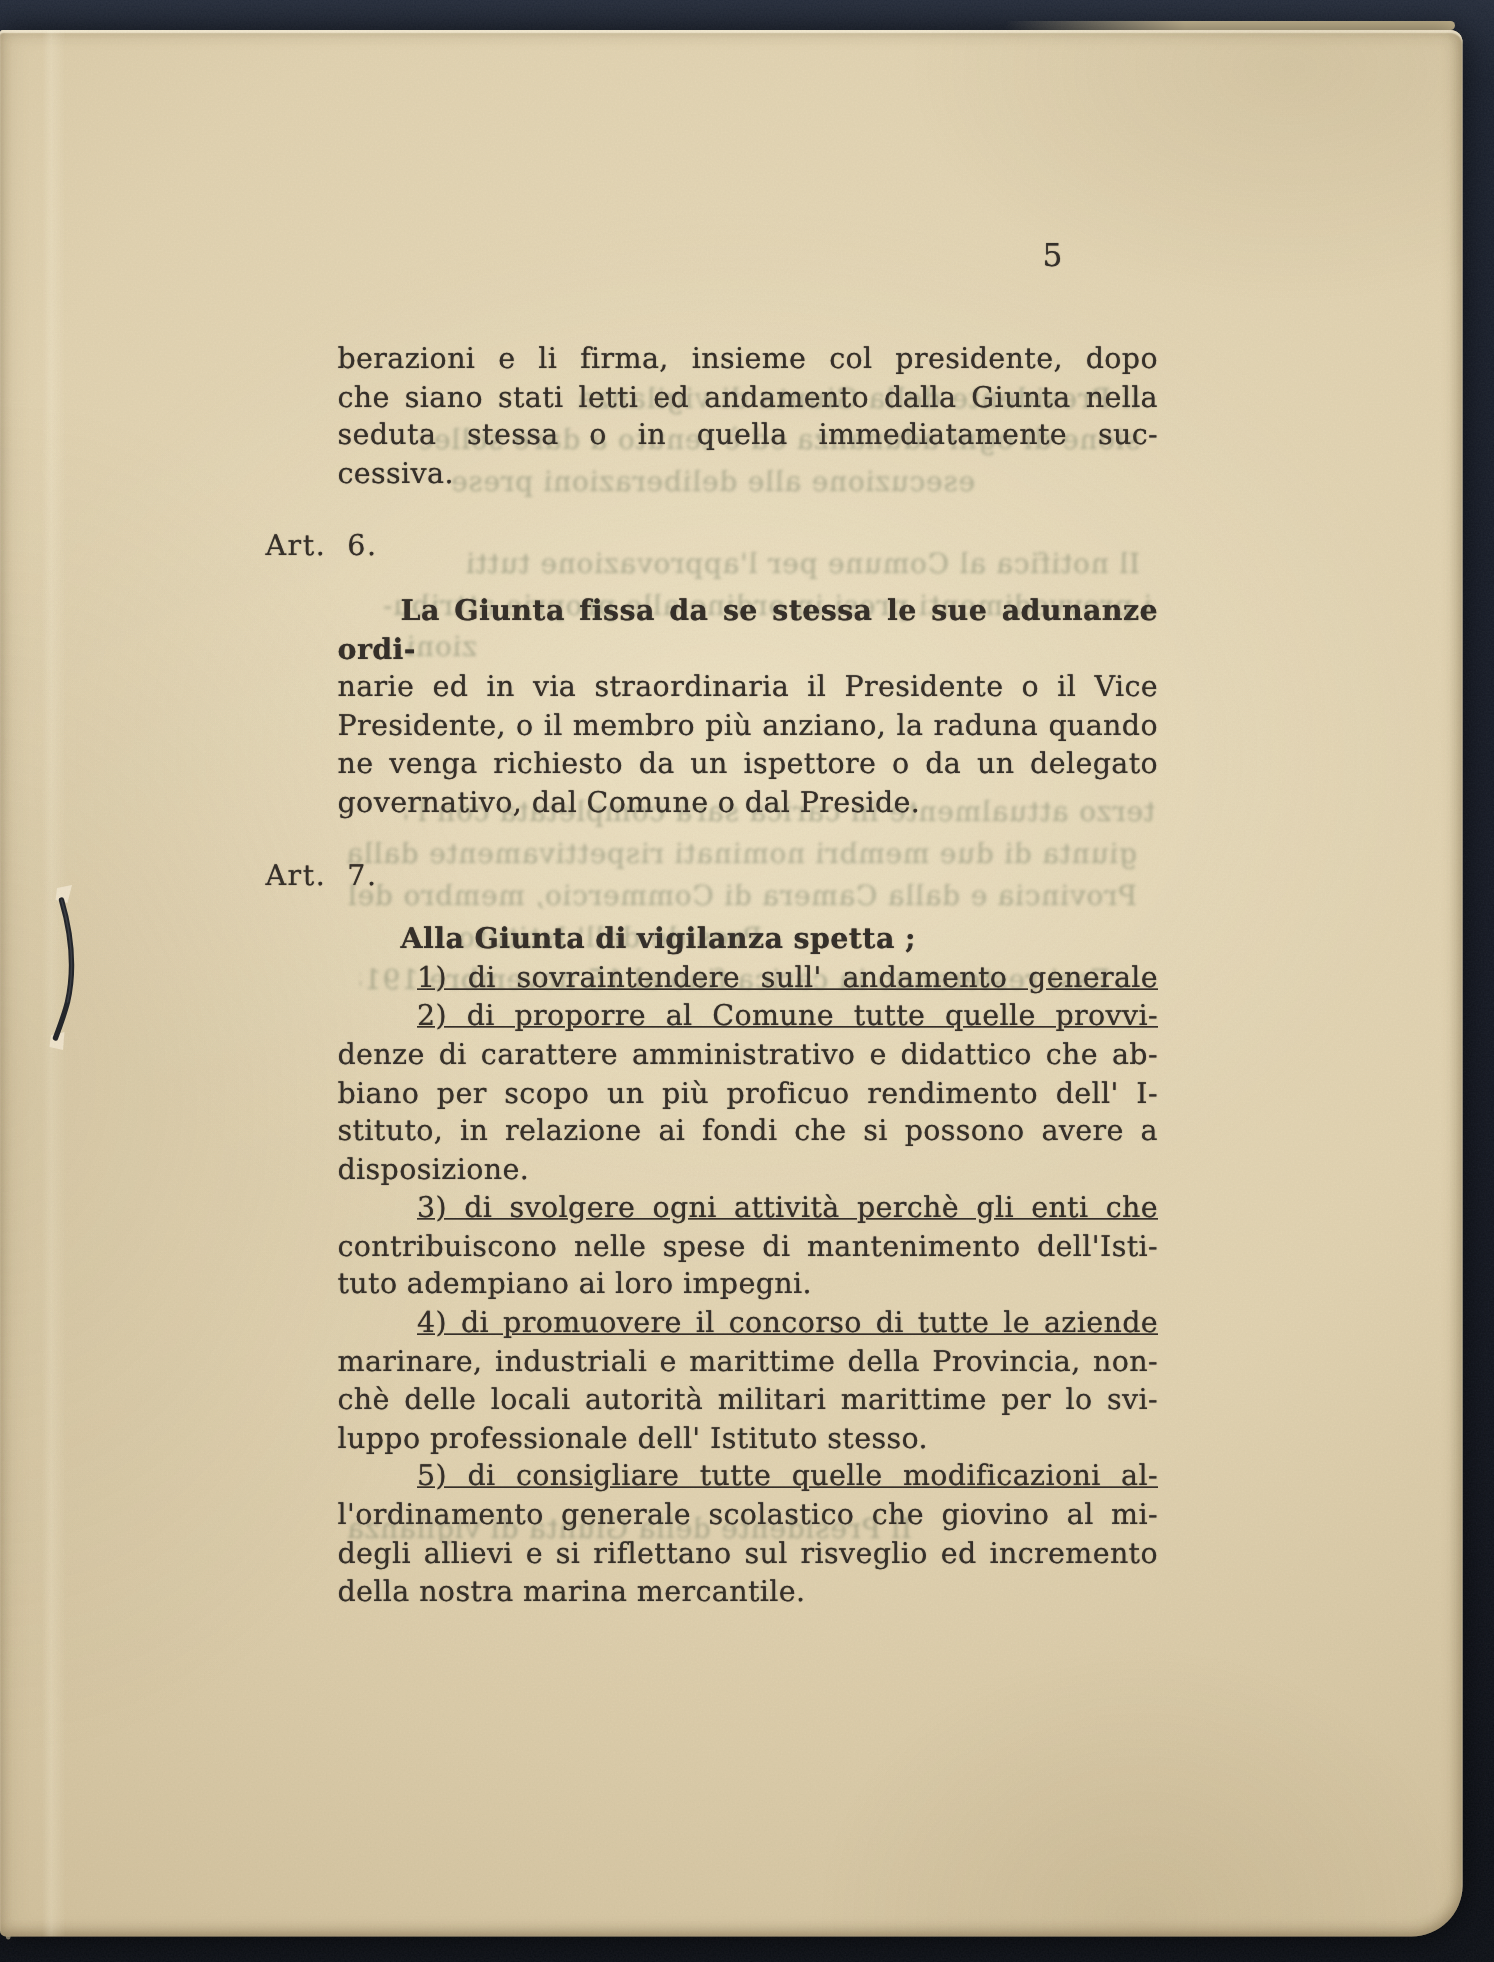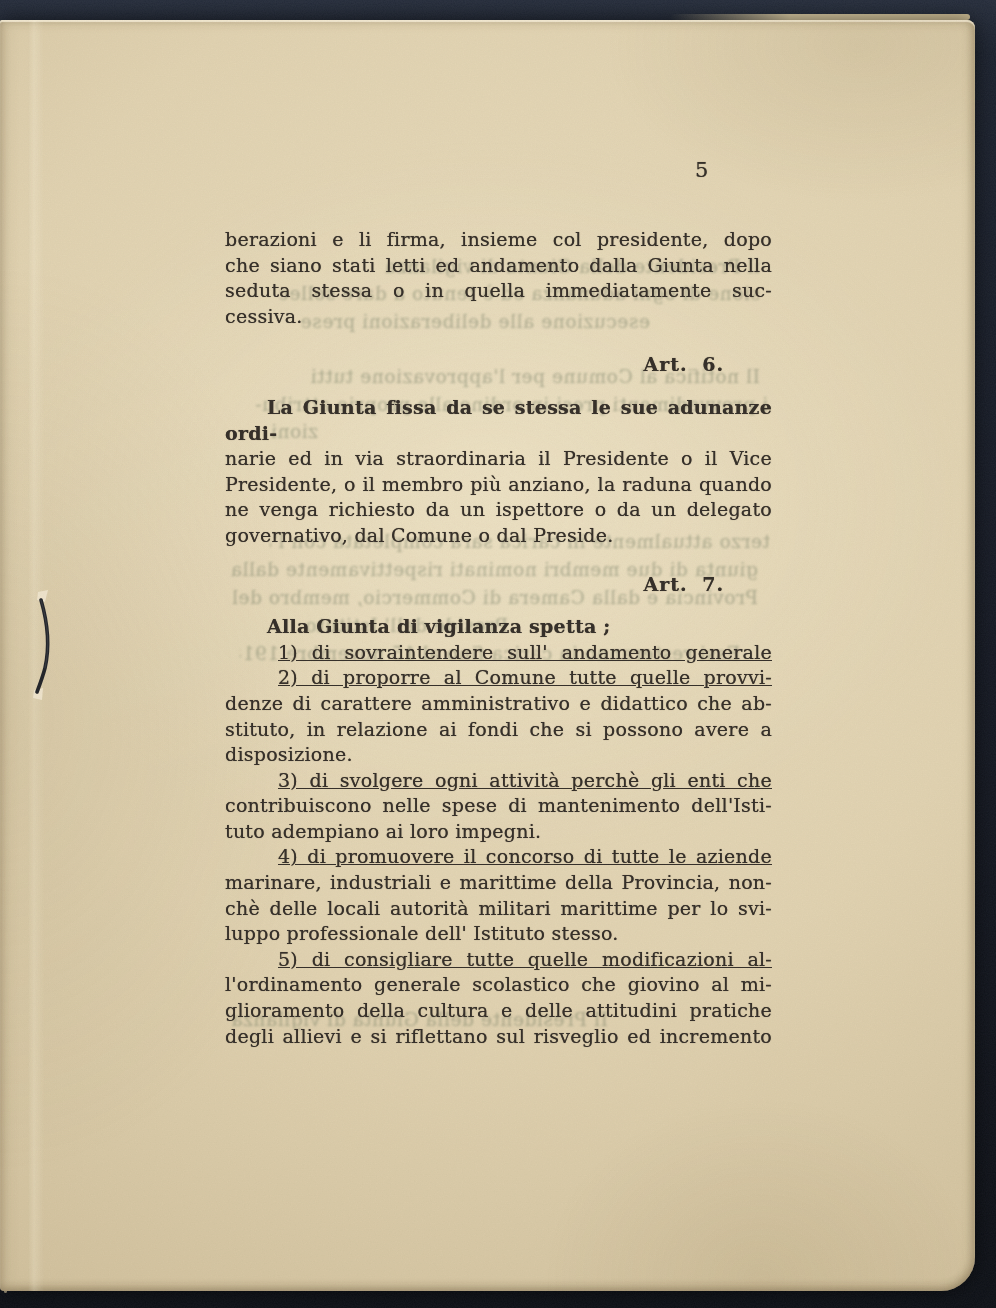--- a/index.html
+++ b/index.html
@@ -48,22 +48,22 @@
   .textcol{
     position:absolute;left:225px;top:207px;width:547px;
     font-size:19px;line-height:25.6px;color:#36302a;letter-spacing:.25px;
     text-shadow:0 0 .7px rgba(52,45,36,.78);
   }
   .tline{text-align:justify;text-align-last:justify;white-space:normal;}
   .tline.tlast{text-align-last:left;}
   .para.indent .tline:first-child{text-indent:42px;font-weight:bold;}
   .para.item .tline:first-child{text-indent:53px;text-decoration:underline;}
   .art-heading{
-    text-align:right;transform:translateX(-48px);
-    margin:23px 0 17px;word-spacing:7px;letter-spacing:1px;font-weight:bold;
+    text-align:left;transform:translateX(-48px);
+    margin:23px 0 17px;word-spacing:7px;letter-spacing:1px;
   }
   .ghost-layer{position:absolute;inset:0;pointer-events:none;}
   .ghost-line{
     position:absolute;transform:scaleX(-1);filter:blur(1.1px);
     font-size:18.5px;line-height:24px;color:rgba(112,120,96,.46);
     letter-spacing:.6px;white-space:nowrap;overflow:hidden;
   }
   .staple{position:absolute;left:28px;top:568px;}
 </style>
 </head>
@@ -126,39 +126,40 @@
       <div class="art-heading">Art. 7.</div>
       <div class="para indent">
           <div class="tline tlast">Alla Giunta di vigilanza spetta ;</div>
         </div>
       <div class="para item">
           <div class="tline">1) di sovraintendere sull' andamento generale</div>
         </div>
       <div class="para item">
           <div class="tline">2) di proporre al Comune tutte quelle provvi-</div>
           <div class="tline">denze di carattere amministrativo e didattico che ab-</div>
+          <div class="tline">biano per scopo un più proficuo rendimento dell' I-</div>
           <div class="tline">stituto, in relazione ai fondi che si possono avere a</div>
           <div class="tline tlast">disposizione.</div>
         </div>
       <div class="para item">
           <div class="tline">3) di svolgere ogni attività perchè gli enti che</div>
           <div class="tline">contribuiscono nelle spese di mantenimento dell'Isti-</div>
           <div class="tline tlast">tuto adempiano ai loro impegni.</div>
         </div>
       <div class="para item">
           <div class="tline">4) di promuovere il concorso di tutte le aziende</div>
           <div class="tline">marinare, industriali e marittime della Provincia, non-</div>
           <div class="tline">chè delle locali autorità militari marittime per lo svi-</div>
           <div class="tline tlast">luppo professionale dell' Istituto stesso.</div>
         </div>
       <div class="para item">
           <div class="tline">5) di consigliare tutte quelle modificazioni al-</div>
           <div class="tline">l'ordinamento generale scolastico che giovino al mi-</div>
-          <div class="tline">glioramento della cultura e delle attitudini pratiche</div>
           <div class="tline">degli allievi e si riflettano sul risveglio ed incremento</div>
+          <div class="tline tlast">della nostra marina mercantile.</div>
         </div>
     </div>
 
     <svg class="paper-grain" width="975" height="1271">
       <filter id="pnoise">
           <feTurbulence type="fractalNoise" baseFrequency="0.85" numOctaves="3" seed="7"></feTurbulence>
         <feColorMatrix type="matrix" values="0 0 0 0 0.42  0 0 0 0 0.36  0 0 0 0 0.25  0 0 0 0.30 0"></feColorMatrix>
         </filter>
       <rect width="975" height="1271" filter="url(#pnoise)" opacity="0.45"></rect>
     </svg>

